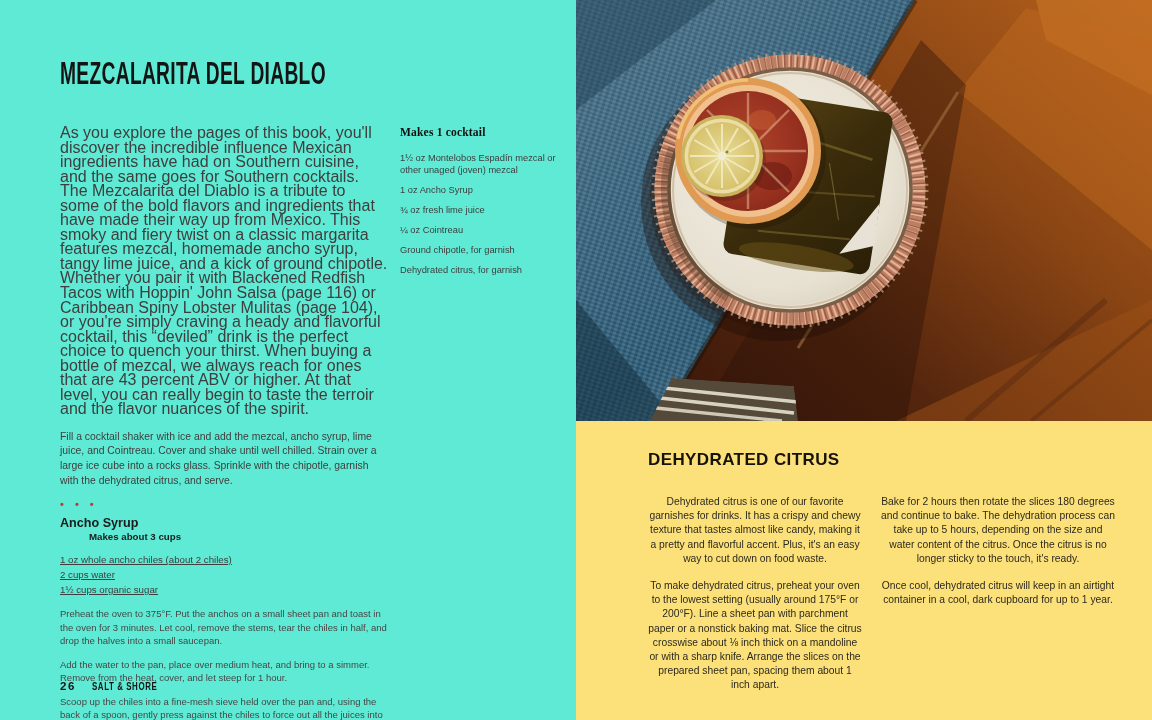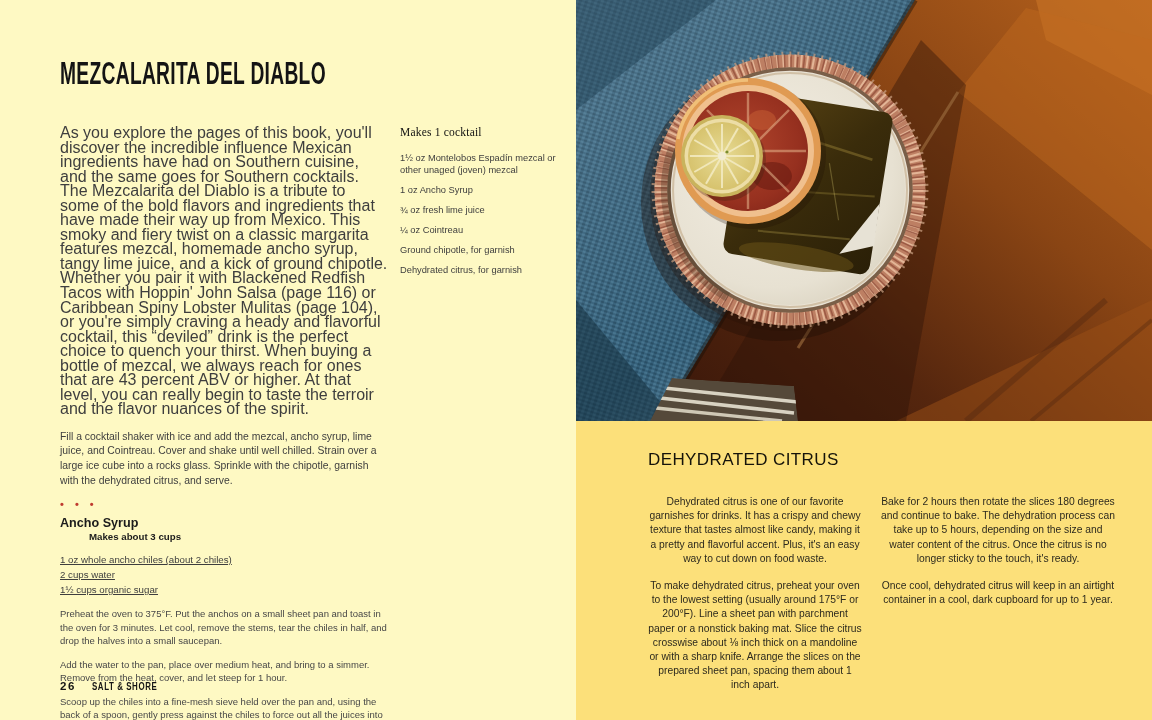--- a/index.html
+++ b/index.html
@@ -1,55 +1,55 @@
 <!DOCTYPE html>
 <html><head>
 <meta charset="utf-8">
 <style>
   * { margin:0; padding:0; box-sizing:border-box; }
   html,body { width:1152px; height:720px; overflow:hidden; background:#ffffff;
               font-family:"Liberation Sans", sans-serif; }
   .spread { position:relative; width:1152px; height:720px; background:#fff; }
 
   
-  .left-page { position:absolute; left:0; top:0; width:576px; height:720px; background:#fef9c3; }
+  .left-page { position:absolute; left:0; top:0; width:576px; height:720px; background:#5eead4; }
 
   .page-title { position:absolute; left:60px; top:55px; white-space:nowrap; }
   .page-title span{
     display:inline-block; font-weight:bold; font-size:31px; color:#141414;
     transform:scaleX(.62); transform-origin:left center; letter-spacing:.5px;
   }
 
   .main-col { position:absolute; left:60px; top:126px; width:329px; color:#3e3e3e; }
   .main-col .intro  { font-size:16px; line-height:14.55px; }
   .main-col .method { font-size:10.4px; line-height:14.55px; margin-top:13px; }
   .divider { margin-top:10px; font-size:11px; font-weight:bold; letter-spacing:4px; color:#BF3A2F; }
   .sub-title { margin-top:6px; font-size:12.6px; font-weight:bold; color:#1b1b1b; }
   .sub-yield { margin-top:1px; font-size:9.7px; font-weight:bold; color:#1b1b1b;padding-left:29px; }
   .sub-ings  { margin-top:10px;text-decoration:underline; }
   .sub-ings p { font-size:9.7px; line-height:15px; }
   .sub-steps p { margin-top:10px; font-size:9.5px; line-height:13.5px; color:#474747; }
 
   .ing-col { position:absolute; left:400px; top:126px; width:157px; }
-  .ing-heading { font-family:"Liberation Serif", serif; font-weight:normal;
+  .ing-heading { font-family:"Liberation Serif", serif; font-weight:bold;
                  font-size:11.5px; color:#101010; margin-bottom:14px; letter-spacing:.2px; }
   .ing { font-size:9.3px; line-height:12.4px; margin-bottom:7.5px; color:#3e3e3e; }
 
   .footer { position:absolute; left:60px; top:680px; display:flex; align-items:baseline;text-align:center; }
   .page-num { font-weight:bold; font-size:11.5px; letter-spacing:1.5px; color:#141414; }
   .book-title { font-weight:bold; font-size:11px; color:#141414; margin-left:16px;
                 display:inline-block; transform:scaleX(.72); transform-origin:left center;
                 letter-spacing:.8px; white-space:nowrap; }
 
   
   .photo { position:absolute; left:576px; top:0; width:576px; height:421px; overflow:hidden; }
   .photo svg { display:block; }
 
   .feature { position:absolute; left:576px; top:421px; width:576px; height:299px; background:#FCE07A; }
-  .feature-heading { position:absolute; left:72px; top:29px; font-size:17px; font-weight:normal;
+  .feature-heading { position:absolute; left:72px; top:29px; font-size:17px; font-weight:bold;
                      letter-spacing:.4px; color:#15130a; }
   .feature-cols { position:absolute; left:72px; top:74px; display:flex; }
   .fcol { color:#2d2a1e; }
   .fcol p { font-size:10.3px; line-height:14.2px;text-align:center; }
   .fcol p + p { margin-top:13px; }
   .fcol-1 { width:214px; margin-right:19px; }
   .fcol-2 { width:234px; }
 </style>
 </head>
 <body>

